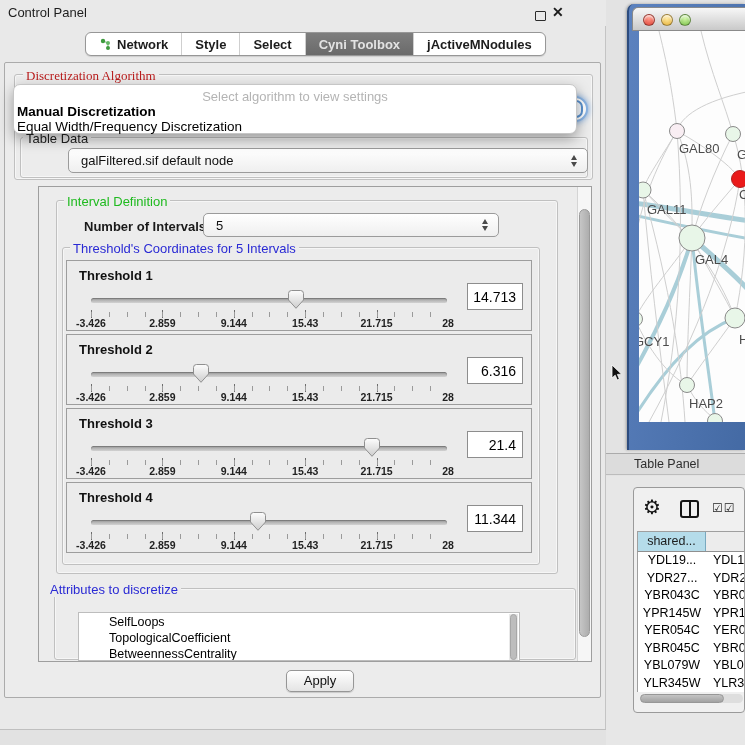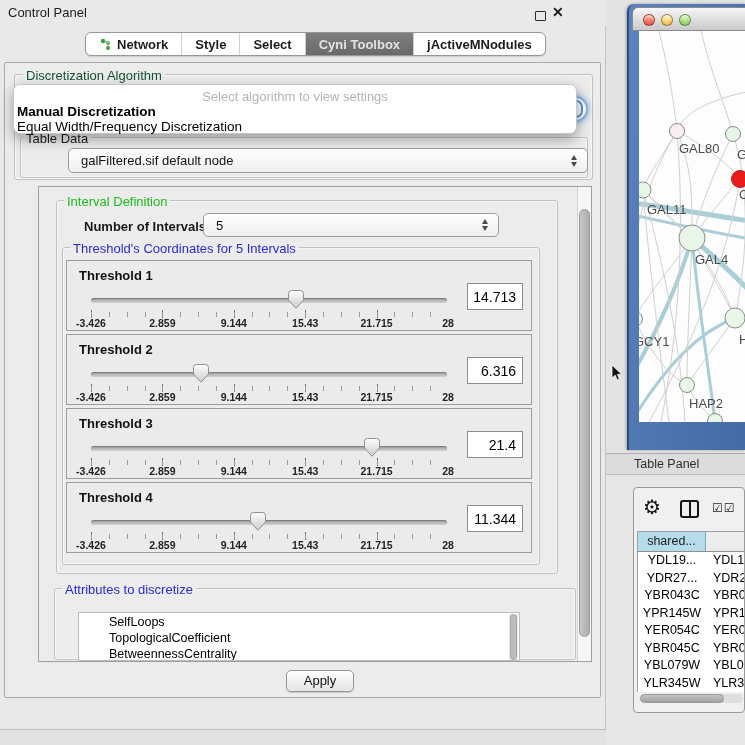--- a/index.html
+++ b/index.html
@@ -128,21 +128,21 @@
   .tp-c1 { width:68px; text-align:center; font-size:12.5px; line-height:17.5px; color:#000; }
   .tp-c2 { flex:1; padding-left:7px; font-size:12.5px; line-height:17.5px; color:#000; }
   .hsb { position:absolute; left:6px; top:206px; width:103px; height:9px; background:#dedede; border-radius:5px; }
   .hsb-thumb { position:absolute; left:0; top:0; width:84px; height:9px; border-radius:5px;
                background:linear-gradient(#c4c4c4,#a2a2a2); border:1px solid #979797; }
 
   .cursor { left:611px; top:364px; width:12px; height:18px; z-index:40; }
 
   .green-lbl { color:#1fba1f; }
   .blue-lbl { color:#2a2ad4; }
-  .faded-lbl { color:#14532d; }
+  .faded-lbl { color:#b91c1c;font-family:Liberation Serif, serif; }
   .net-tab-icon { width:13px; height:13px; display:inline-block; }
 </style>
 </head>
 <body>
 
 <svg width="0" height="0" style="position:absolute">
   <defs>
     <linearGradient id="thumbGrad" x1="0" y1="0" x2="0" y2="1">
       <stop offset="0" stop-color="#fdfdfd"></stop>
         <stop offset="1" stop-color="#cdcdcd"></stop>
@@ -313,21 +313,21 @@
         <span style="left:20%">2.859</span>
         <span style="left:40%">9.144</span>
         <span style="left:60%">15.43</span>
         <span style="left:80%">21.715</span>
         <span style="left:100%">28</span>
       </div>
       <div class="val-box">11.344</div>
     </div>
 
     <div class="group" style="left:54px;top:588px;width:522px;height:72px;"></div>
-    <span class="group-label blue-lbl abs" style="left:62px;top:582px;">Attributes to discretize</span>
+    <span class="group-label blue-lbl abs" style="left:47px;top:582px;">Attributes to discretize</span>
     <span class="abs" style="left:78px;top:611px;font-weight:bold;">Numerical Attributes</span>
     <div class="abs attr-list">
       <div class="attr-item">SelfLoops</div>
       <div class="attr-item">TopologicalCoefficient</div>
       <div class="attr-item">BetweennessCentrality</div>
       <div class="attr-vsb">
           <div class="attr-vsb-thumb"></div>
         </div>
     </div>
 

